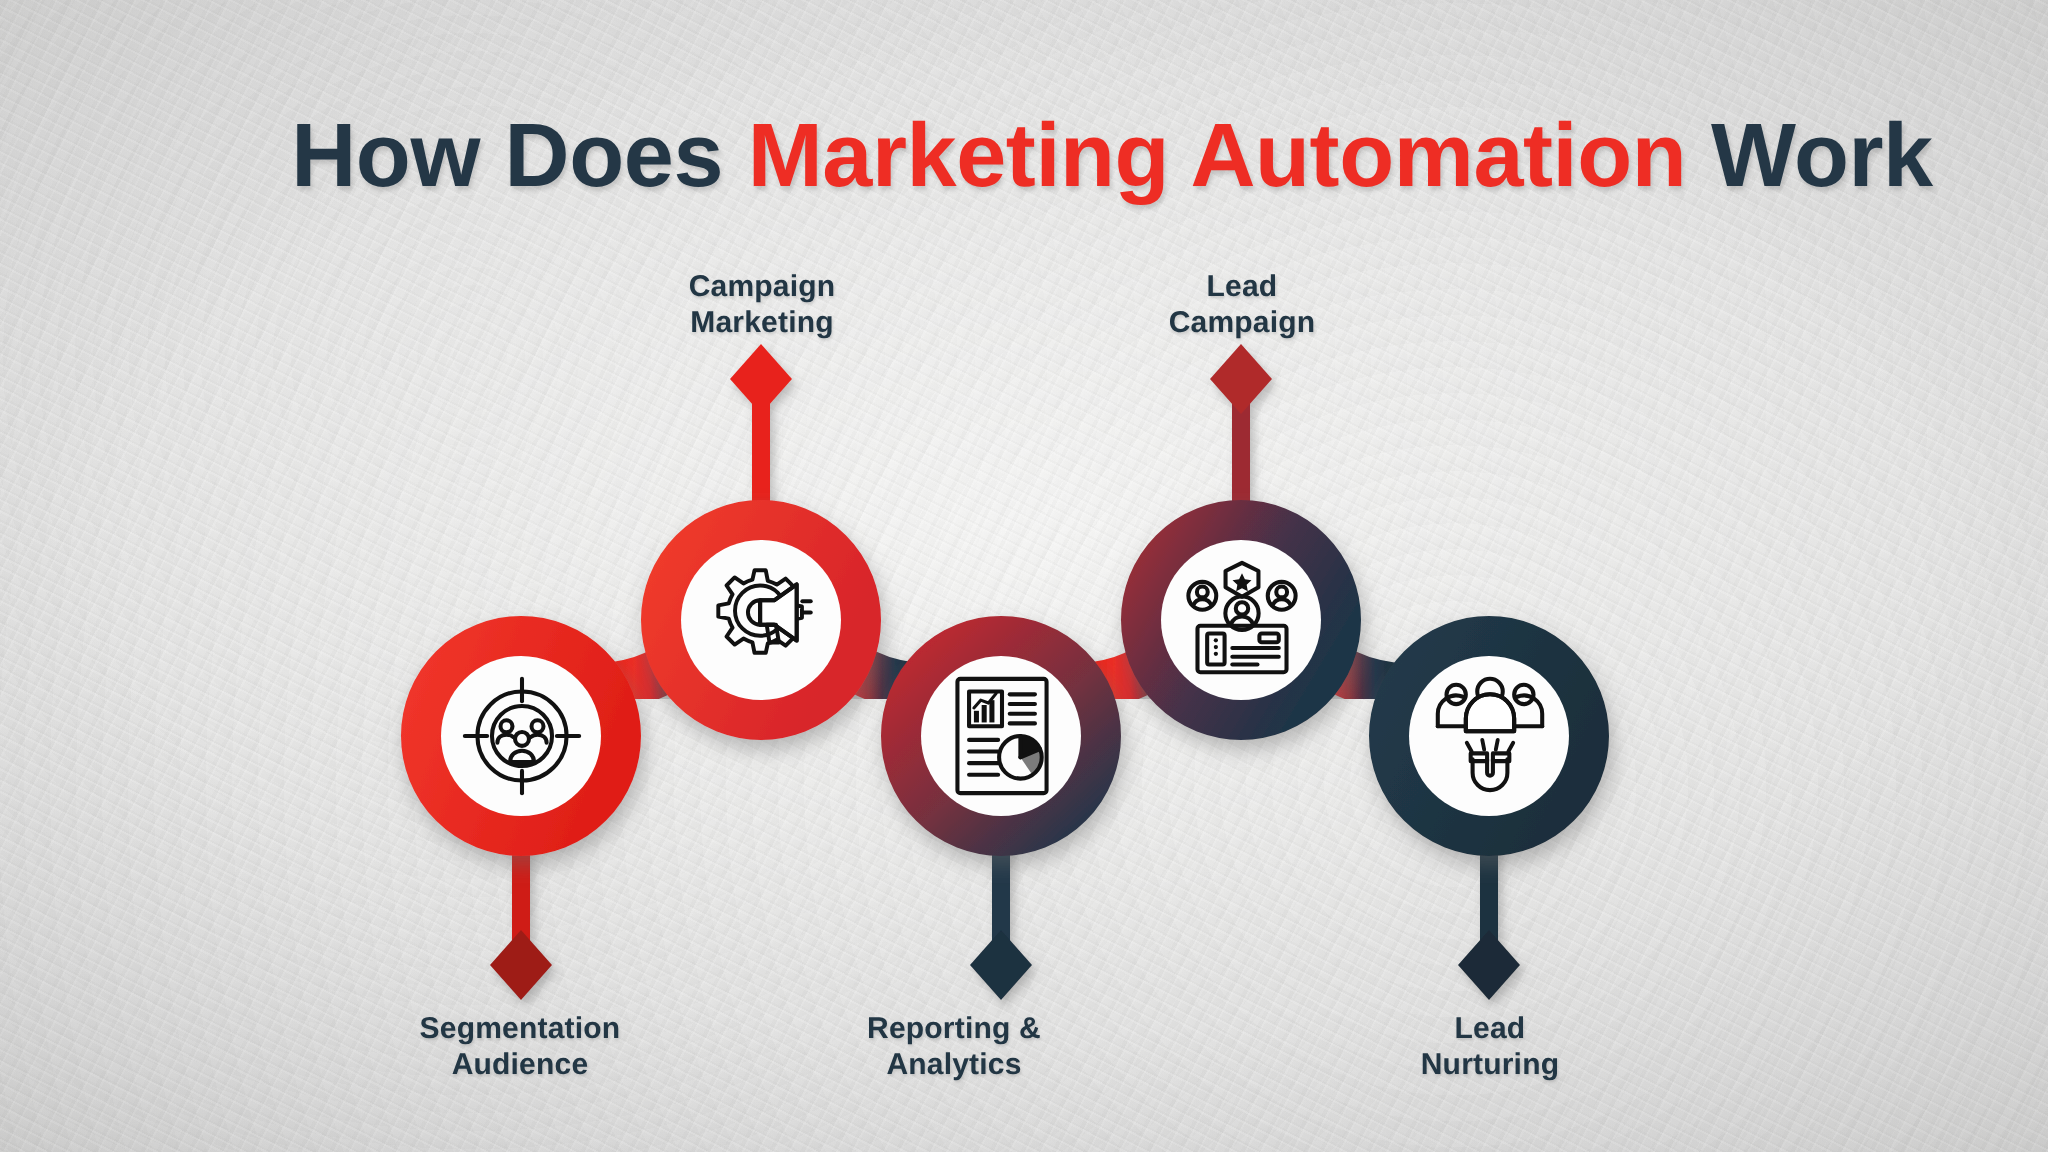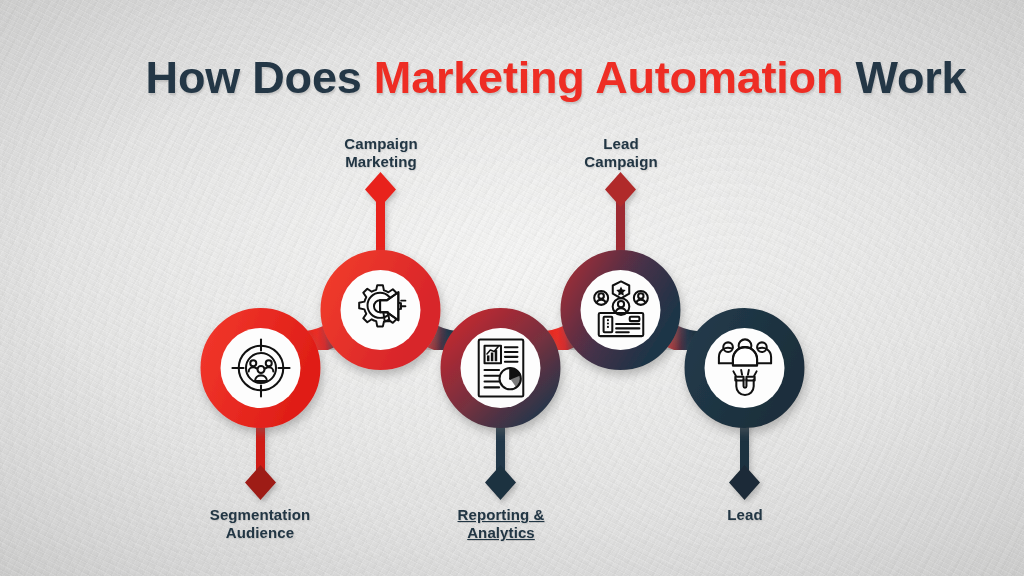--- a/index.html
+++ b/index.html
@@ -301,28 +301,29 @@
   <div class="node-label" style="left:160px; top:506px; width:200px;">
     <div>Segmentation</div>
     <div>Audience</div>
   </div>
 
   <div class="node-label" style="left:281px; top:135px; width:200px;">
     <div>Campaign</div>
     <div>Marketing</div>
   </div>
 
-  <div class="node-label" style="left:401px; top:506px; width:200px;text-decoration:underline;">
+  <div class="node-label" style="left:377px; top:506px; width:200px;">
     <div>Reporting &amp;</div>
     <div>Analytics</div>
   </div>
 
   <div class="node-label" style="left:521px; top:135px; width:200px;">
     <div>Lead</div>
     <div>Campaign</div>
   </div>
 
   <div class="node-label" style="left:645px; top:506px; width:200px;">
     <div>Lead</div>
+    <div>Nurturing</div>
   </div>
 
   <div id="vignette"></div>
 </div>
 
 </body></html>

